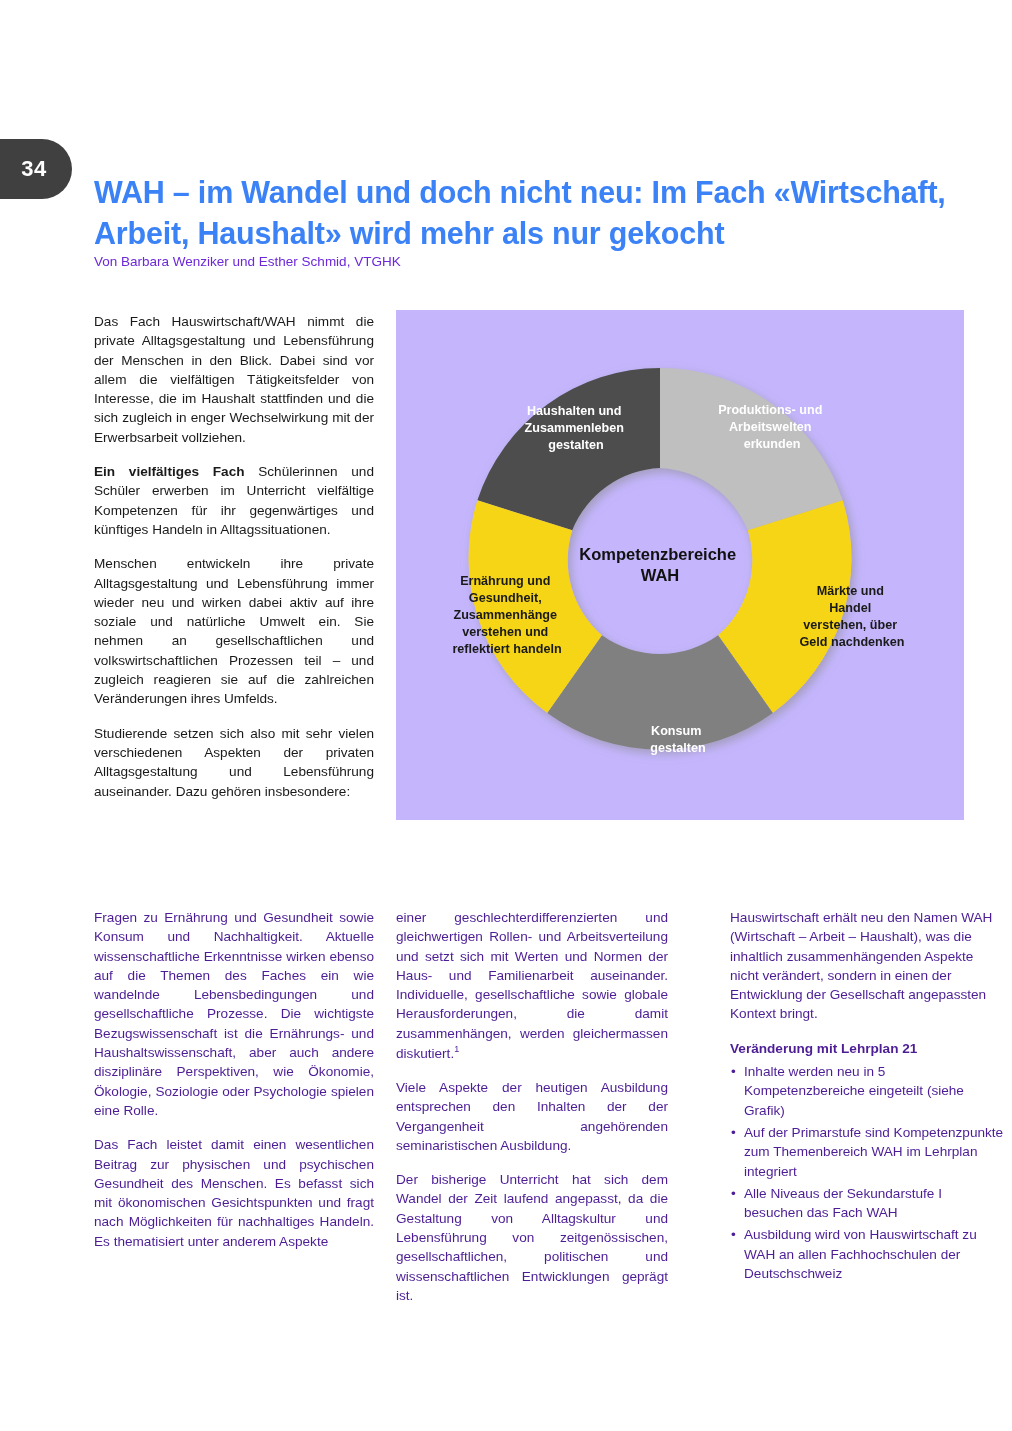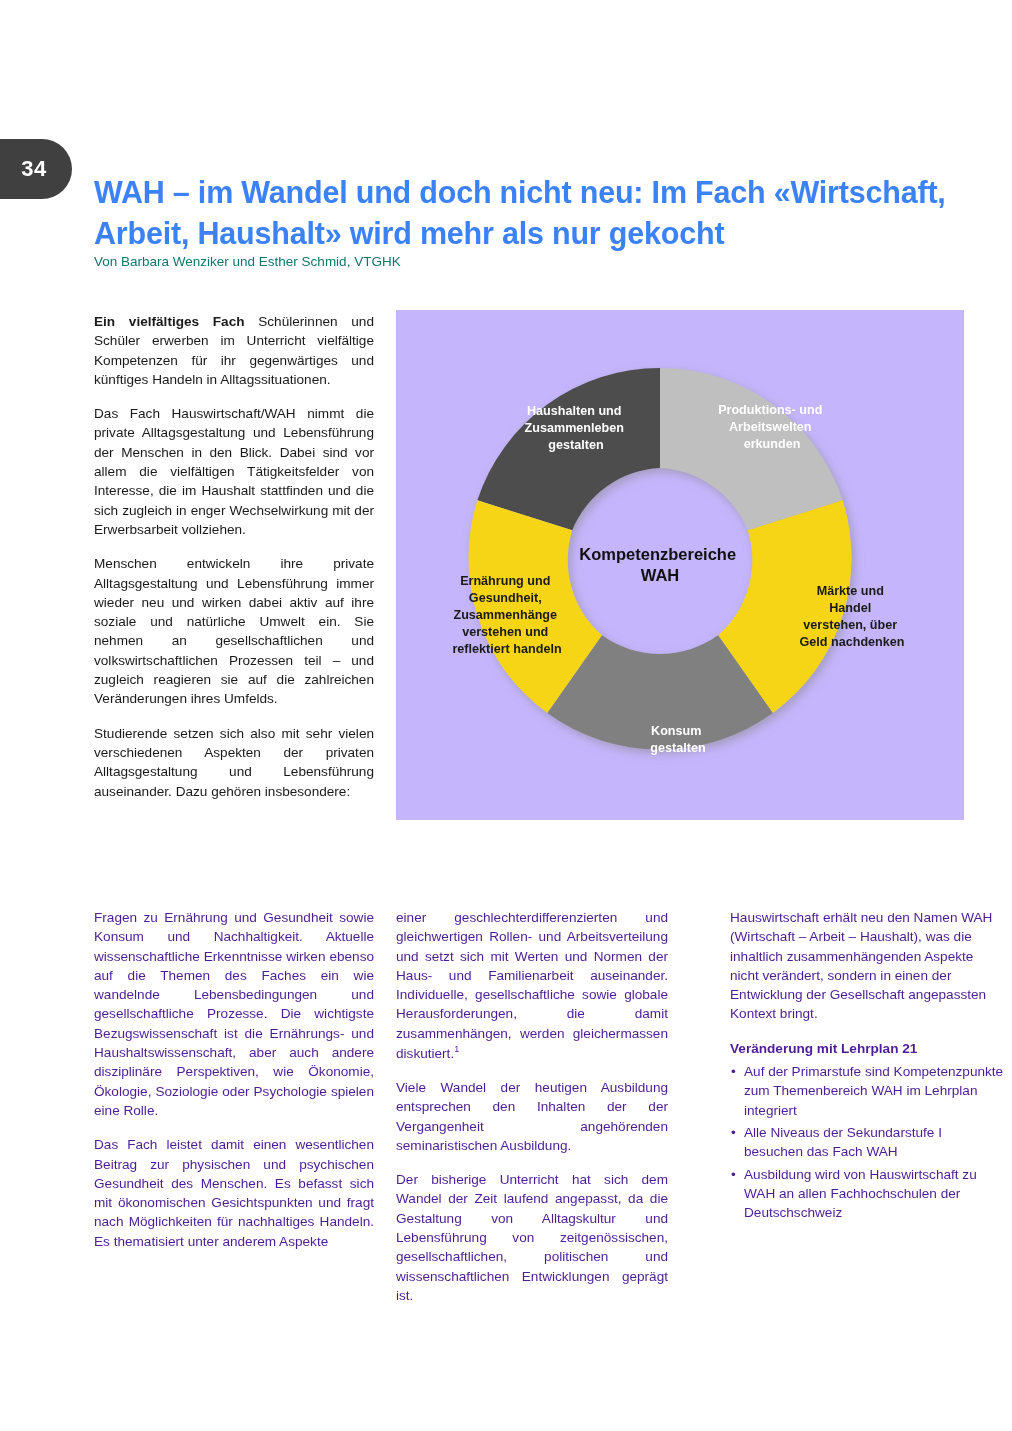--- a/index.html
+++ b/index.html
@@ -50,21 +50,21 @@
     letter-spacing: -0.2px;
     color: #3b82f6;
   }
 
   #byline {
     position: absolute;
     left: 94px;
     top: 254px;
     width: 600px;
     font-size: 13.5px;
-    color: #0f766e;
+    color: #6d28d9;
   }
 
   
   #col-left-top {
     position: absolute;
     left: 94px;
     top: 312px;
     width: 280px;
     font-size: 13.6px;
     line-height: 1.42;
@@ -147,22 +147,22 @@
 
 <div id="page-badge">
   <span class="num">34</span>
 </div>
 
 <h1 id="headline">WAH – im Wandel und doch nicht neu: Im Fach «Wirtschaft, Arbeit, Haushalt» wird mehr als nur gekocht</h1>
 
 <div id="byline">Von Barbara Wenziker und Esther Schmid, VTGHK</div>
 
 <div id="col-left-top">
+  <p>Das Fach Hauswirtschaft/WAH nimmt die private Alltagsgestaltung und Lebensführung der Menschen in den Blick. Dabei sind vor allem die vielfältigen Tätigkeitsfelder von Interesse, die im Haushalt stattfinden und die sich zugleich in enger Wechselwirkung mit der Erwerbsarbeit vollziehen.</p>
   <p><span class="subhead">Ein vielfältiges Fach</span><span> Schülerinnen und Schüler erwerben im Unterricht vielfältige Kompetenzen für ihr gegenwärtiges und künftiges Handeln in Alltagssituationen.</span></p>
-  <p>Das Fach Hauswirtschaft/WAH nimmt die private Alltagsgestaltung und Lebensführung der Menschen in den Blick. Dabei sind vor allem die vielfältigen Tätigkeitsfelder von Interesse, die im Haushalt stattfinden und die sich zugleich in enger Wechselwirkung mit der Erwerbsarbeit vollziehen.</p>
   <p>Menschen entwickeln ihre private Alltagsgestaltung und Lebensführung immer wieder neu und wirken dabei aktiv auf ihre soziale und natürliche Umwelt ein. Sie nehmen an gesellschaftlichen und volkswirtschaftlichen Prozessen teil – und zugleich reagieren sie auf die zahlreichen Veränderungen ihres Umfelds.</p>
   <p>Studierende setzen sich also mit sehr vielen verschiedenen Aspekten der privaten Alltagsgestaltung und Lebensführung auseinander. Dazu gehören insbesondere:</p>
 
 </div>
 
 <div id="graphic">
   <svg width="568" height="510" viewBox="0 0 568 510" xmlns="http://www.w3.org/2000/svg">
     <defs>
       <filter id="softshadow" x="-20%" y="-20%" width="150%" height="150%">
         <feDropShadow dx="3" dy="4" stdDeviation="5" flood-color="#888888" flood-opacity="0.55"></feDropShadow>
@@ -241,25 +241,26 @@
   </svg>
 </div>
 
 <div id="col-1" class="col">
   <p>Fragen zu Ernährung und Gesundheit sowie Konsum und Nachhaltigkeit. Aktuelle wissenschaftliche Erkenntnisse wirken ebenso auf die Themen des Faches ein wie wandelnde Lebensbedingungen und gesellschaftliche Prozesse. Die wichtigste Bezugswissenschaft ist die Ernährungs- und Haushaltswissenschaft, aber auch andere disziplinäre Perspektiven, wie Ökonomie, Ökologie, Soziologie oder Psychologie spielen eine Rolle.</p>
   <p>Das Fach leistet damit einen wesentlichen Beitrag zur physischen und psychischen Gesundheit des Menschen. Es befasst sich mit ökonomischen Gesichtspunkten und fragt nach Möglichkeiten für nachhaltiges Handeln. Es thematisiert unter anderem Aspekte</p>
 </div>
 
 <div id="col-2" class="col">
   <p><span>einer geschlechterdifferenzierten und gleichwertigen Rollen- und Arbeitsverteilung und setzt sich mit Werten und Normen der Haus- und Familienarbeit auseinander. Individuelle, gesellschaftliche sowie globale Herausforderungen, die damit zusammenhängen, werden gleichermassen diskutiert.</span><sup>1</sup></p>
-  <p>Viele Wandel der heutigen Ausbildung entsprechen den Inhalten der der Vergangenheit angehörenden seminaristischen Ausbildung.</p>
+  <p>Viele Aspekte der heutigen Ausbildung entsprechen den Inhalten der der Vergangenheit angehörenden seminaristischen Ausbildung.</p>
   <p>Der bisherige Unterricht hat sich dem Wandel der Zeit laufend angepasst, da die Gestaltung von Alltagskultur und Lebensführung von zeitgenössischen, gesellschaftlichen, politischen und wissenschaftlichen Entwicklungen geprägt ist.</p>
 </div>
 
 <div id="col-3" class="col">
   <p>Hauswirtschaft erhält neu den Namen WAH (Wirtschaft – Arbeit – Haushalt), was die inhaltlich zusammenhängenden Aspekte nicht verändert, sondern in einen der Entwicklung der Gesellschaft angepassten Kontext bringt.</p>
   <p class="subhead2">Veränderung mit Lehrplan 21</p>
   <ul class="bullets">
+    <li>Inhalte werden neu in 5 Kompetenzbereiche eingeteilt  (siehe Grafik)</li>
     <li>Auf der Primarstufe sind Kompetenzpunkte zum Themenbereich WAH im Lehrplan integriert</li>
     <li>Alle Niveaus der Sekundarstufe I besuchen das Fach WAH</li>
     <li>Ausbildung wird von Hauswirtschaft zu WAH an allen Fachhochschulen der Deutschschweiz</li>
   </ul>
 </div>
 
 </body></html>

